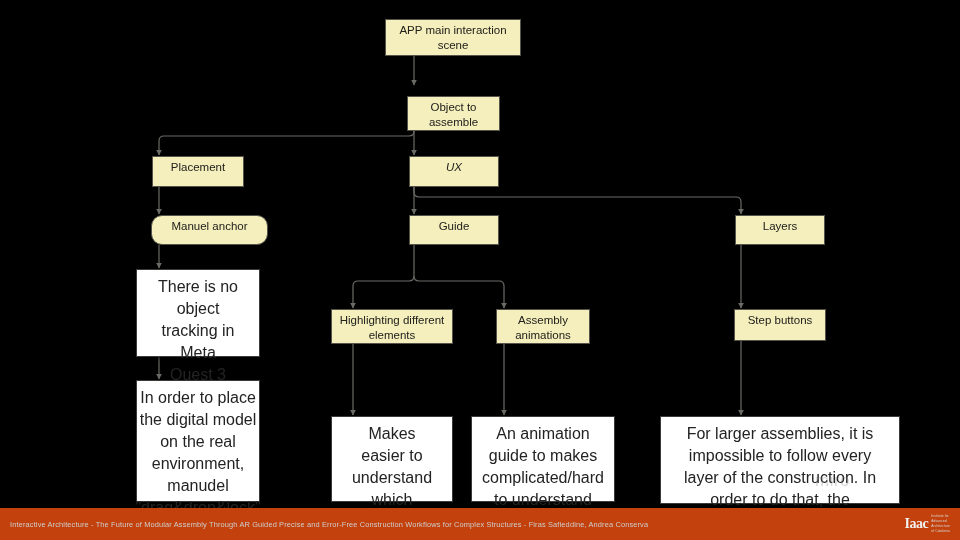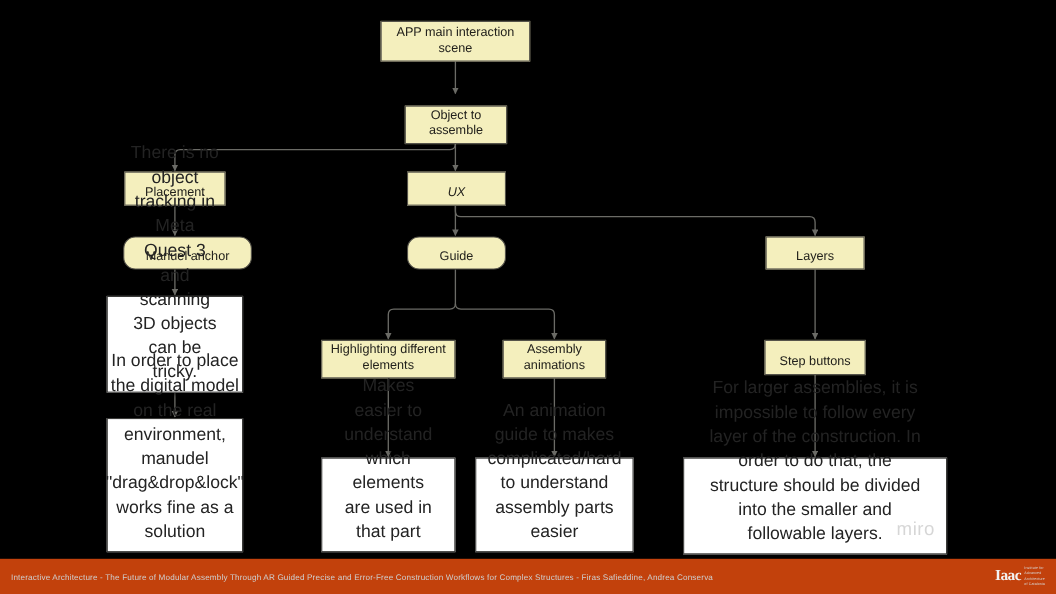--- a/index.html
+++ b/index.html
@@ -23,25 +23,26 @@
     width: 960px;
     height: 540px;
     pointer-events: none;
   }
 
   
   .node {
     position: absolute;
     box-sizing: border-box;
     display: flex;
-    align-items: flex-end;
+    align-items: flex-start;
     justify-content: center;
     text-align: center;
     line-height: 1.28;
     color: #22211c;
+    margin-left: 39px;
   }
 
   .node.yellow {
     background: #f4efbd;
     border: 1px solid #55534a;
     font-size: 11.5px;
     padding: 3px 6px;
   }
 
   .node.note {
@@ -168,21 +169,21 @@
   </div>
 
   <div class="node yellow" style="left:370px; top:156px; width:90px; height:31px;font-style:italic;">
     <span class="txt">UX</span>
   </div>
 
   <div class="node yellow" style="left:112px; top:215px; width:117px; height:30px;border-radius:11px;">
     <span class="txt">Manuel anchor</span>
   </div>
 
-  <div class="node yellow" style="left:370px; top:215px; width:90px; height:30px;border-radius:11px;">
+  <div class="node yellow" style="left:370px; top:215px; width:90px; height:30px;">
     <span class="txt">Guide</span>
   </div>
 
   <div class="node yellow" style="left:696px; top:215px; width:90px; height:30px;">
     <span class="txt">Layers</span>
   </div>
 
   <div class="node yellow" style="left:292px; top:309px; width:122px; height:35px;">
     <span class="txt">Highlighting different elements</span>
   </div>

